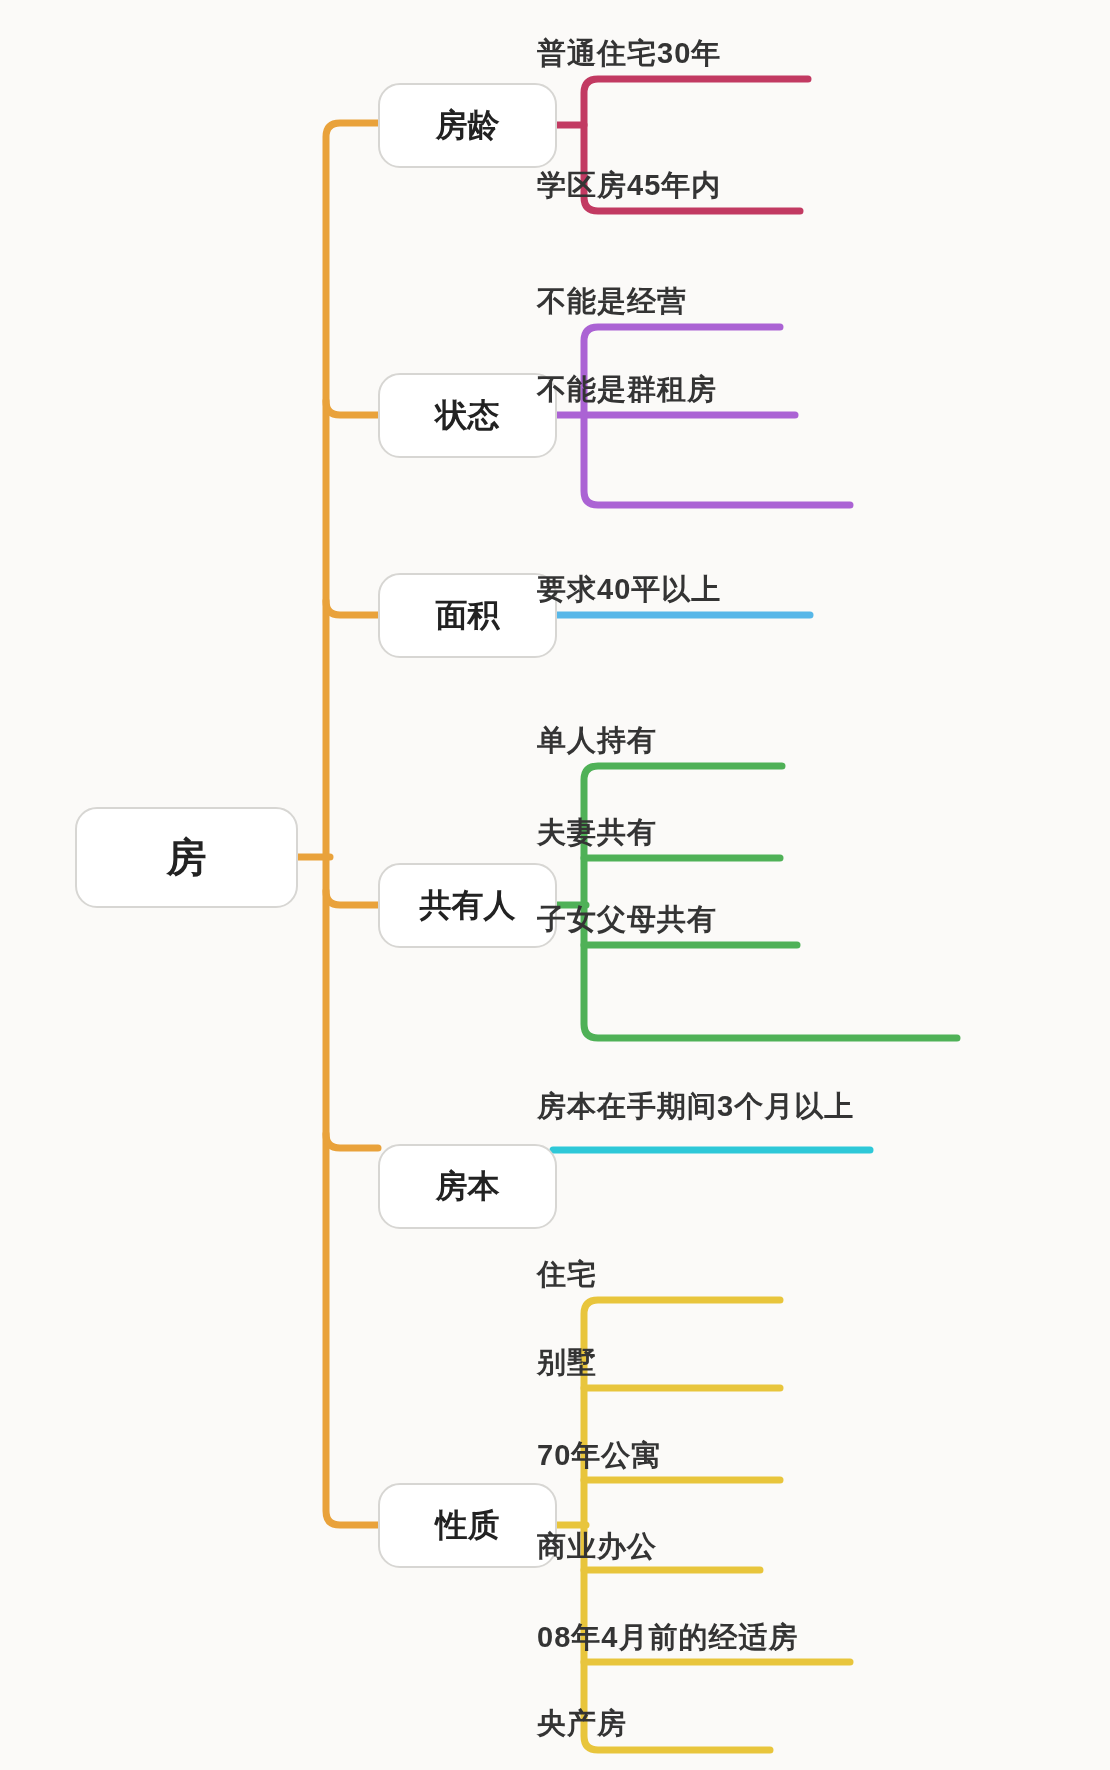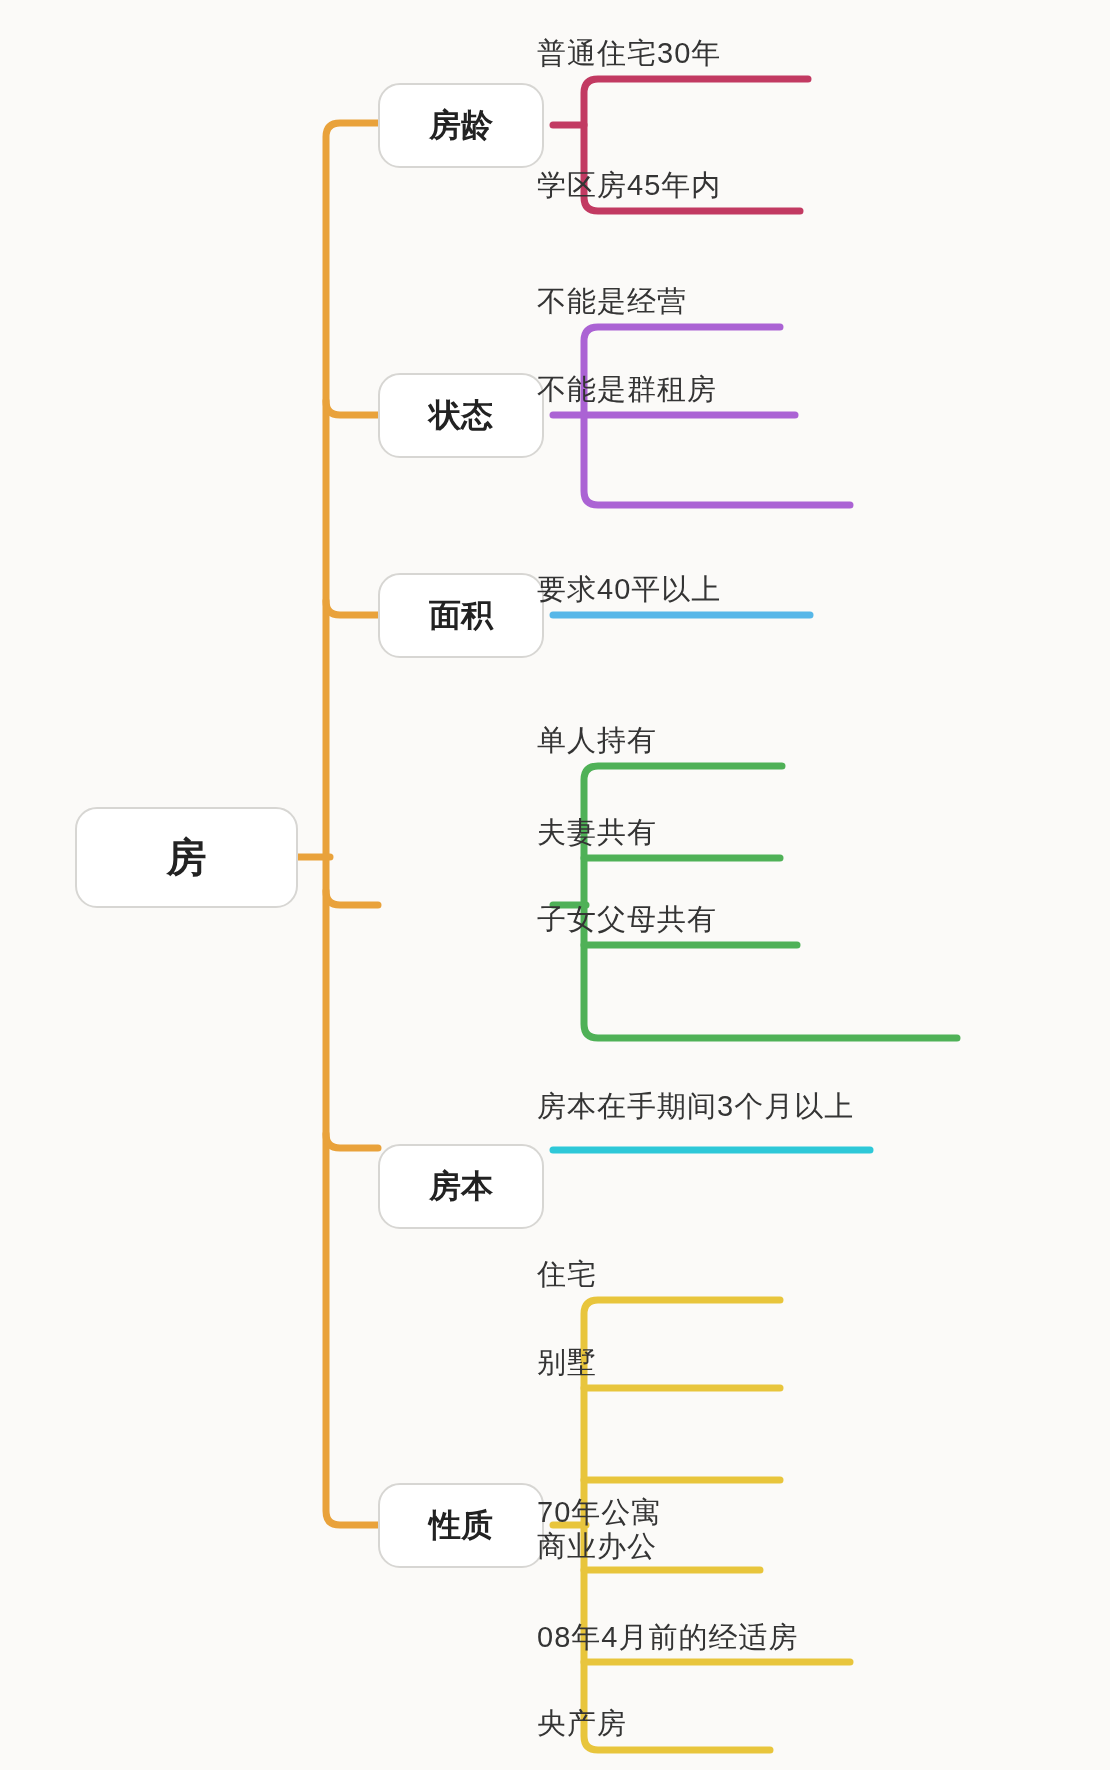--- a/index.html
+++ b/index.html
@@ -38,29 +38,29 @@
     box-sizing: border-box;
   }
   .node.root {
     left: 75px; top: 807px;
     width: 223px; height: 101px;
     font-size: 40px;
     font-weight: 700;
   }
   .node.branch {
     left: 378px;
-    width: 166px; height: 85px;
+    width: 179px; height: 85px;
     font-size: 32px;
     font-weight: 600;
   }
   .leaf {
     position: absolute;
     left: 537px;
     font-size: 29px;
-    font-weight: 400;
+    font-weight: 700;
     color: #343434;
     white-space: nowrap;
     letter-spacing: 1px;
   }
 </style>
 </head>
 <body>
 
 <div class="canvas">
 
@@ -108,37 +108,38 @@
       <path d="M 584 1570 L 760 1570"></path>
       <path d="M 584 1662 L 850 1662"></path>
     </g>
   </svg>
 
   <div class="node root">房</div>
 
   <div class="node branch" style="top:83px">房龄</div>
   <div class="node branch" style="top:373px">状态</div>
   <div class="node branch" style="top:573px">面积</div>
+  <div class="node branch" style="top:863px">共有人</div>
   <div class="node branch" style="top:1144px">房本</div>
   <div class="node branch" style="top:1483px">性质</div>
 
   <div class="leaf" style="top:34px">普通住宅30年</div>
   <div class="leaf" style="top:166px">学区房45年内</div>
 
   <div class="leaf" style="top:282px">不能是经营</div>
   <div class="leaf" style="top:370px">不能是群租房</div>
 
   <div class="leaf" style="top:570px">要求40平以上</div>
 
   <div class="leaf" style="top:721px">单人持有</div>
   <div class="leaf" style="top:813px">夫妻共有</div>
   <div class="leaf" style="top:900px">子女父母共有</div>
 
   <div class="leaf" style="top:1087px">房本在手期间3个月以上</div>
 
   <div class="leaf" style="top:1255px">住宅</div>
   <div class="leaf" style="top:1343px">别墅</div>
-  <div class="leaf" style="top:1493px">70年公寓</div>
+  <div class="leaf" style="top:1436px">70年公寓</div>
   <div class="leaf" style="top:1527px">商业办公</div>
   <div class="leaf" style="top:1618px">08年4月前的经适房</div>
   <div class="leaf" style="top:1704px">央产房</div>
 
 </div>
 
 </body></html>

